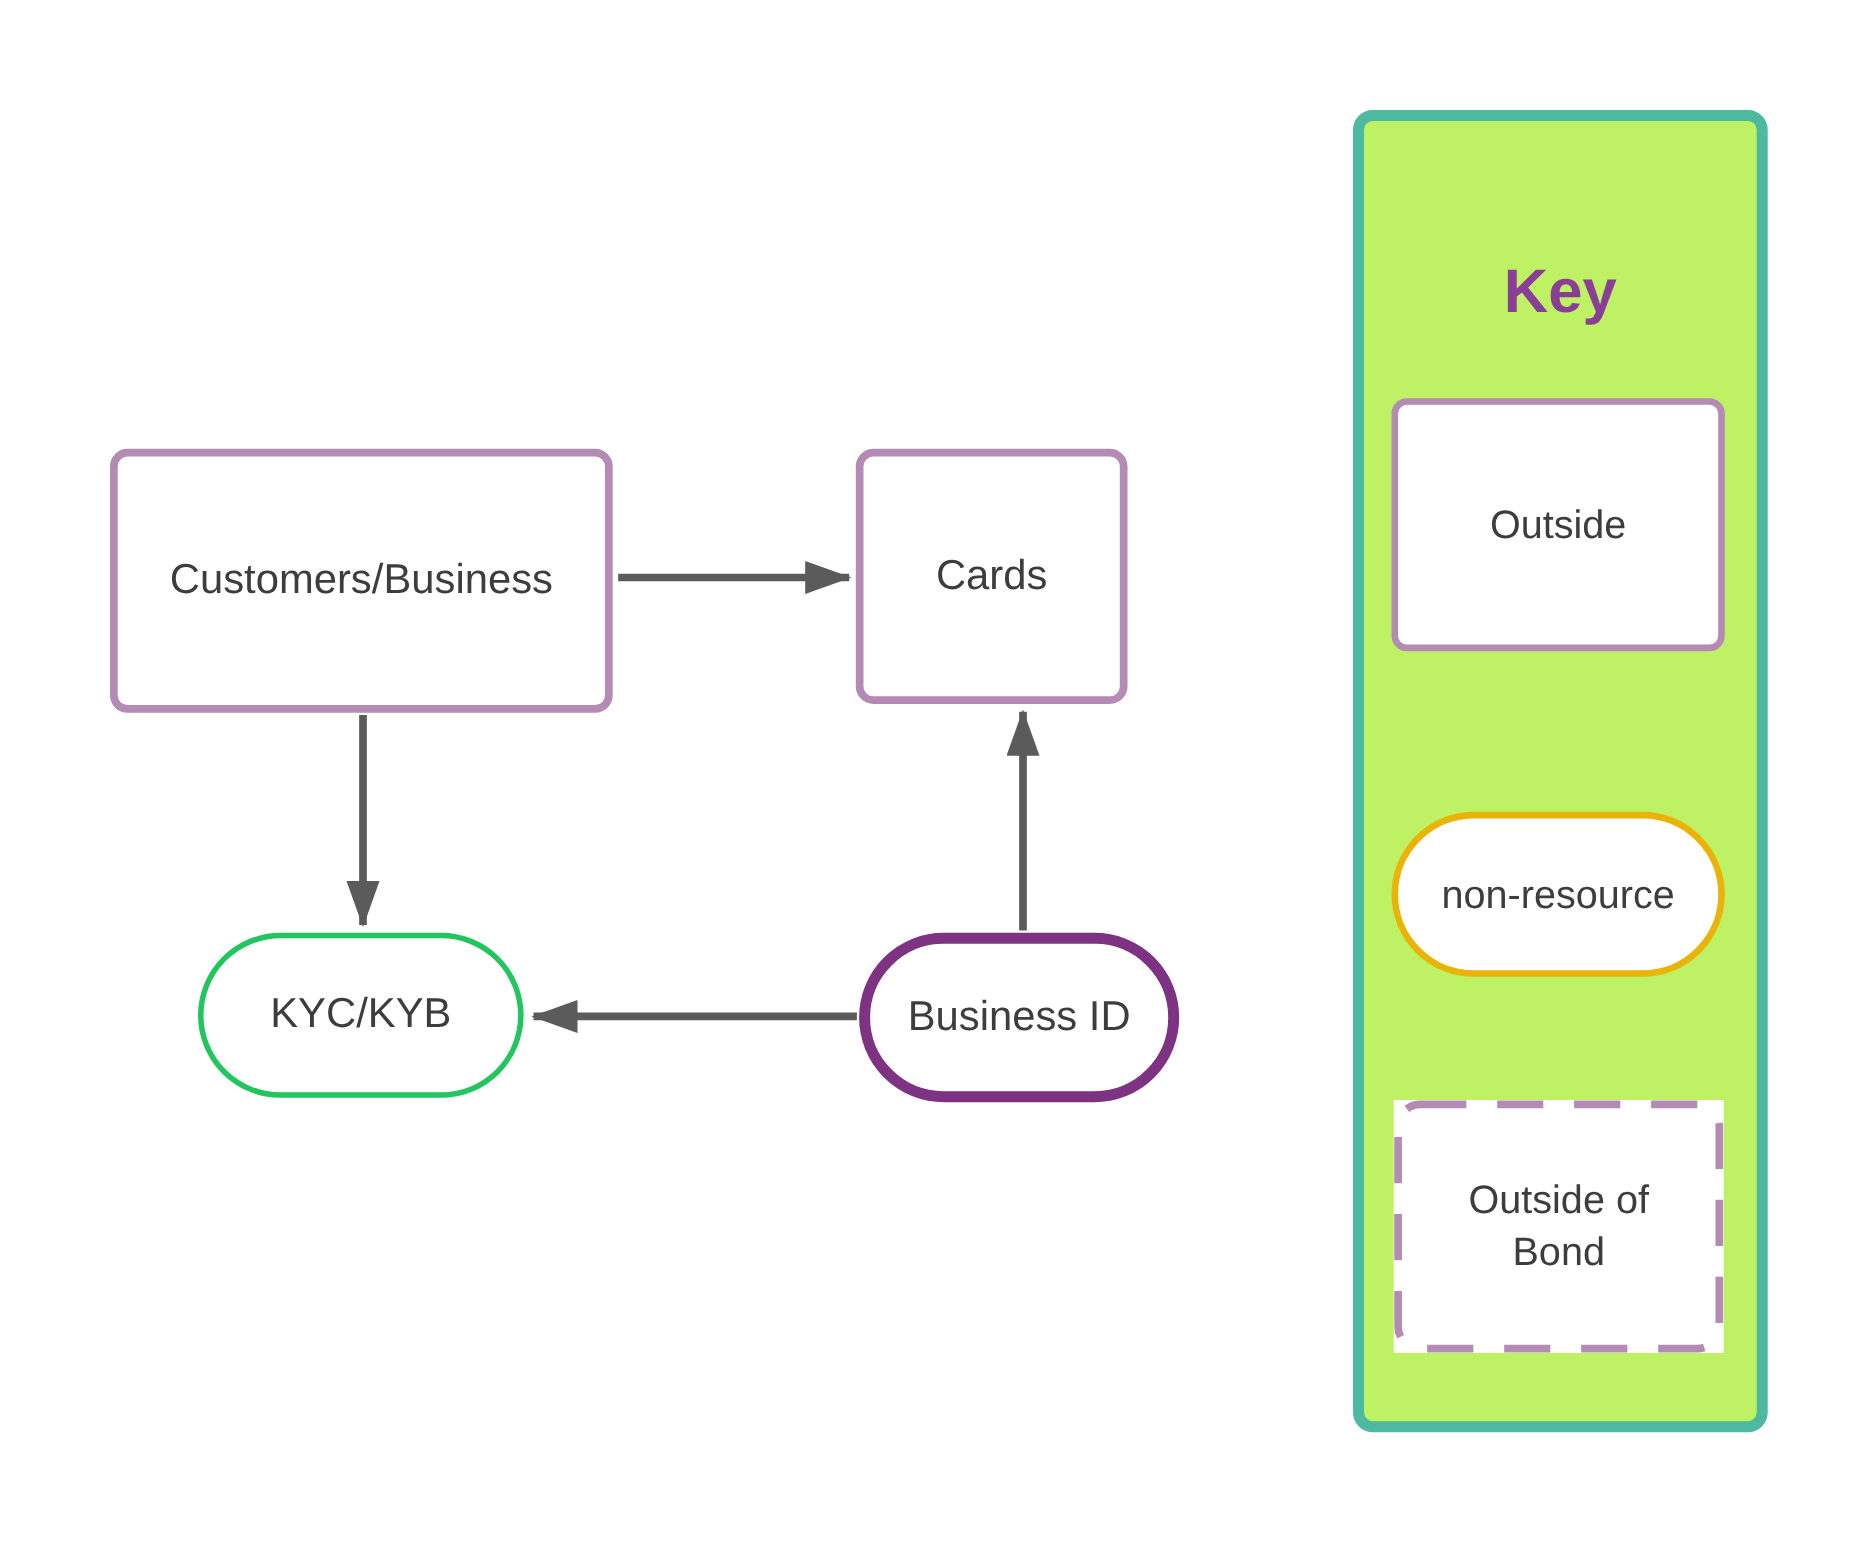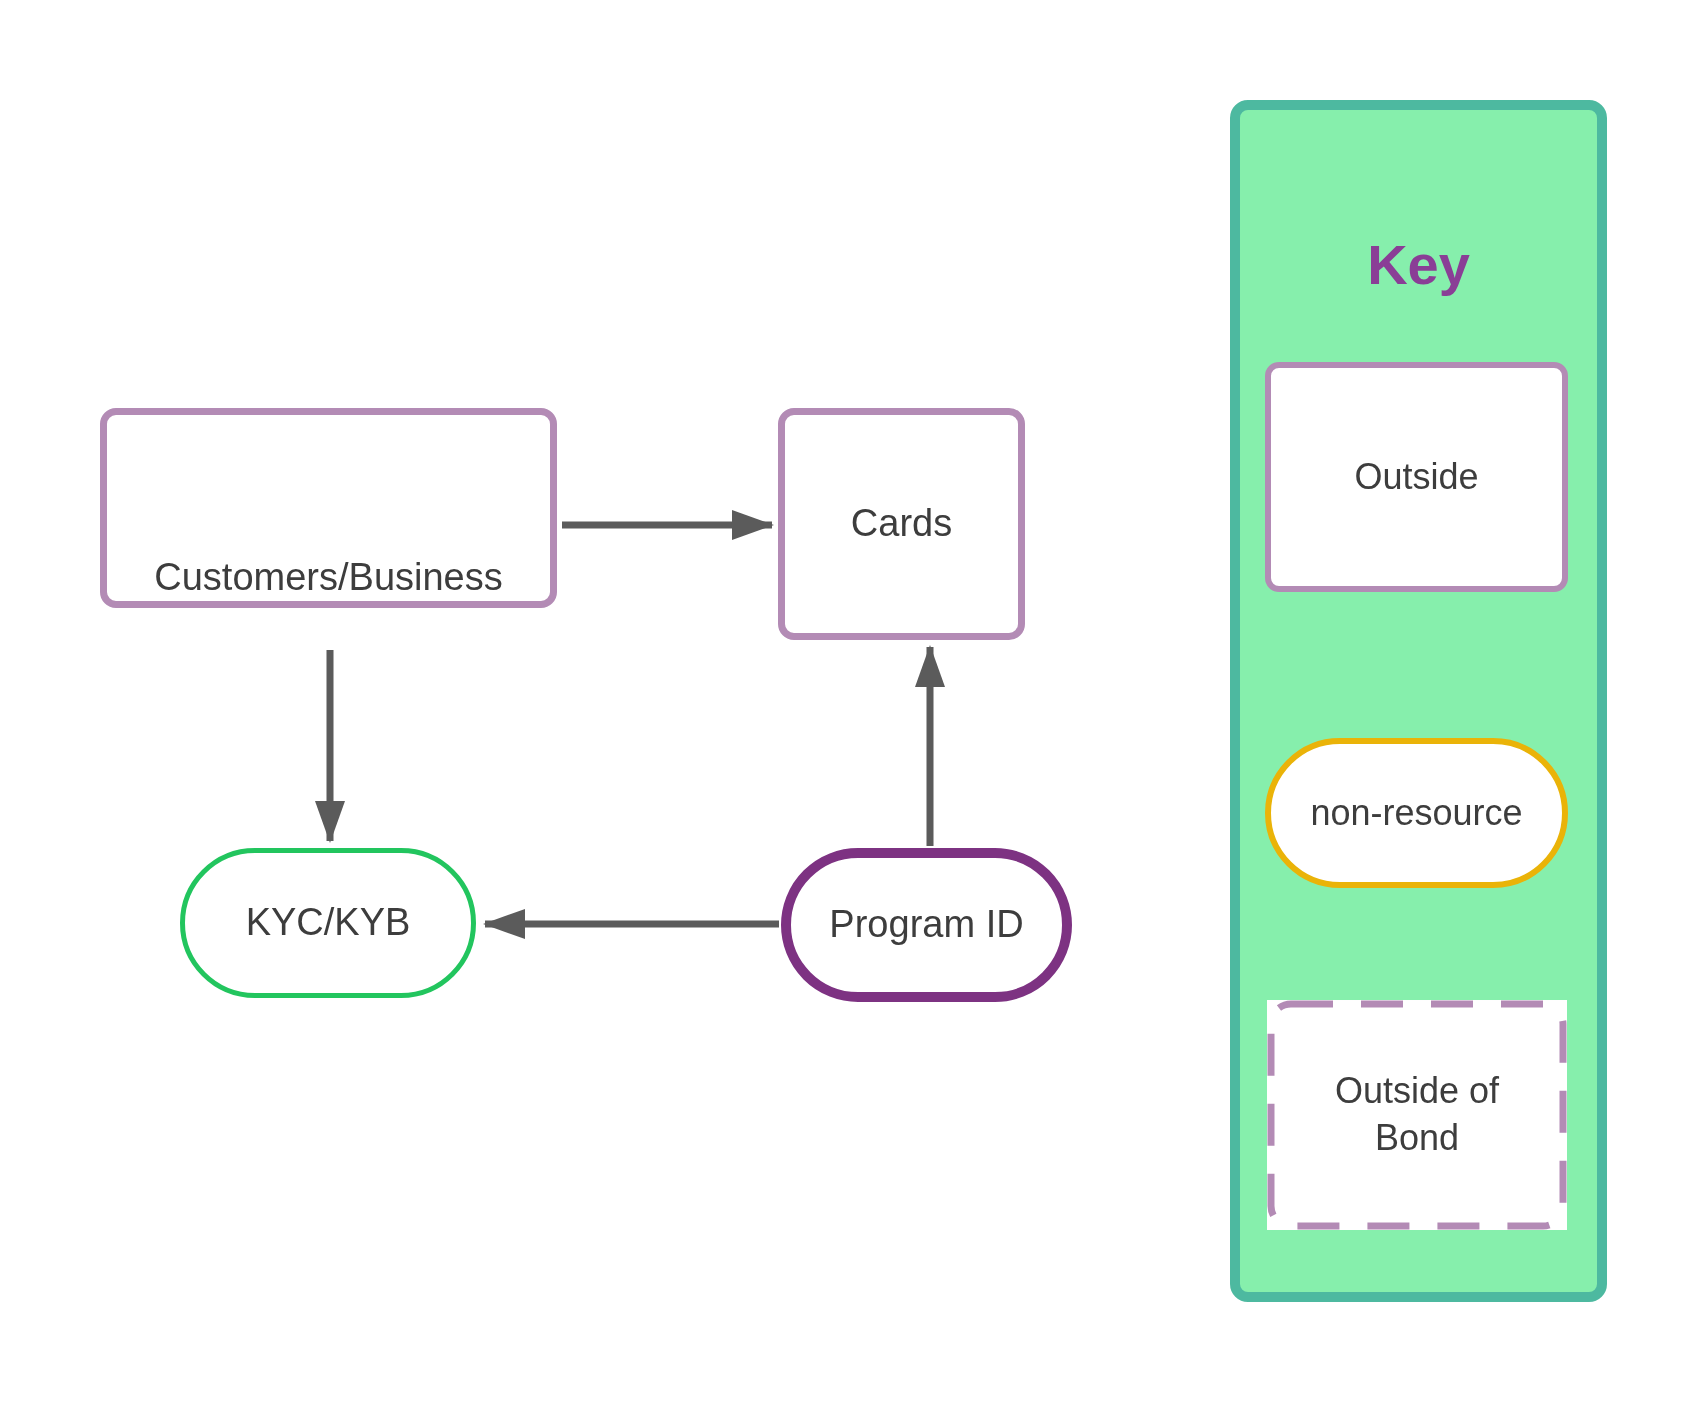--- a/index.html
+++ b/index.html
@@ -41,35 +41,35 @@
     border-radius: 16px;
   }
   .node.pill {
     border: 5px solid #22c55e;
     border-radius: 80px;
   }
   .node.pill.emphasis {
     border: 10px solid #7d3282;
     border-radius: 80px;
   }
-  #node-customers { left: 100px; top: 408px; width: 457px; height: 200px; align-items: flex-end; }
+  #node-customers { left: 100px; top: 408px; width: 457px; height: 240px; }
   #node-cards     { left: 778px; top: 408px; width: 247px; height: 232px; }
   #node-kyc       { left: 180px; top: 848px; width: 296px; height: 150px; }
   #node-program   { left: 781px; top: 848px; width: 291px; height: 154px; }
 
   .key-panel {
     position: absolute;
     left: 1230px;
     top: 100px;
     width: 377px;
     height: 1202px;
     box-sizing: border-box;
     border: 10px solid #4db9a0;
     border-radius: 18px;
-    background: #86efac;
+    background: #bef264;
     z-index: 2;
   }
   .key-title {
     position: absolute;
     left: 0;
     right: 0;
     top: 122px;
     text-align: center;
     font-size: 56px;
     font-weight: bold;
@@ -133,21 +133,21 @@
 
   <div id="node-cards" class="node rect">
     <span>Cards</span>
   </div>
 
   <div id="node-kyc" class="node pill">
     <span>KYC/KYB</span>
   </div>
 
   <div id="node-program" class="node pill emphasis">
-    <span>Program ID</span>
+    <span>Business ID</span>
   </div>
 
   <div class="key-panel">
     <div class="key-title">Key</div>
 
     <div id="legend-resource" class="legend-item">
       <span class="legend-label">Outside</span>
     </div>
 
     <div id="legend-nonresource" class="legend-item">

